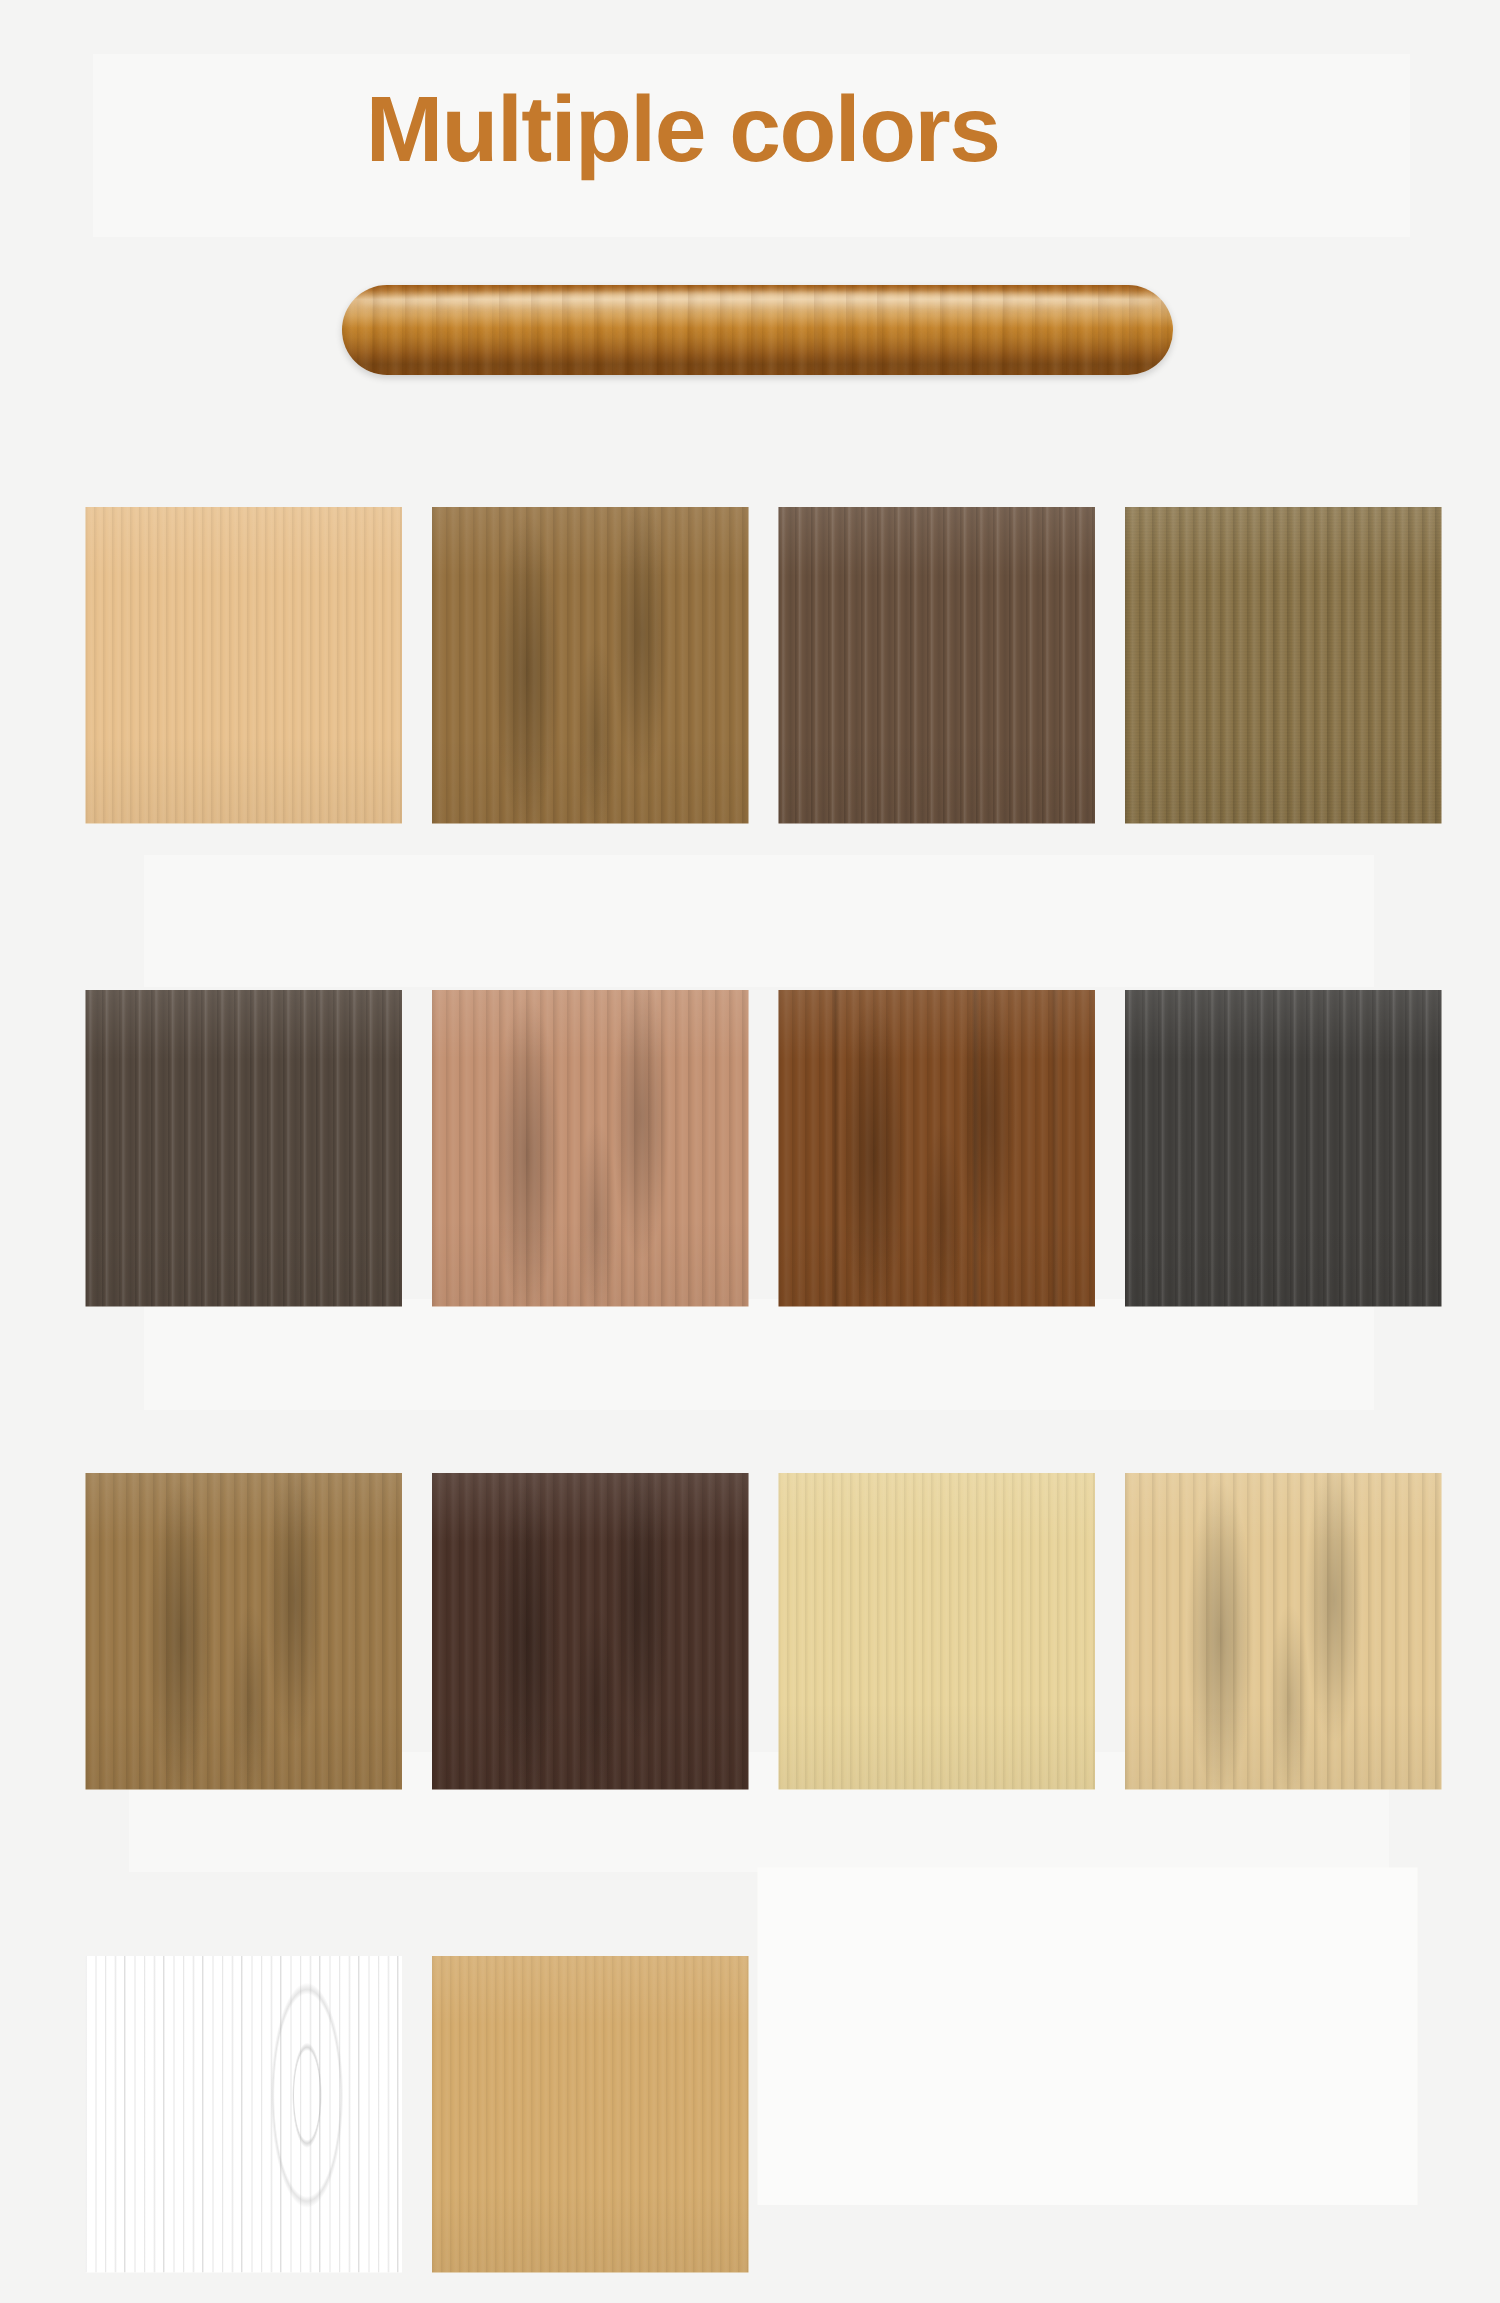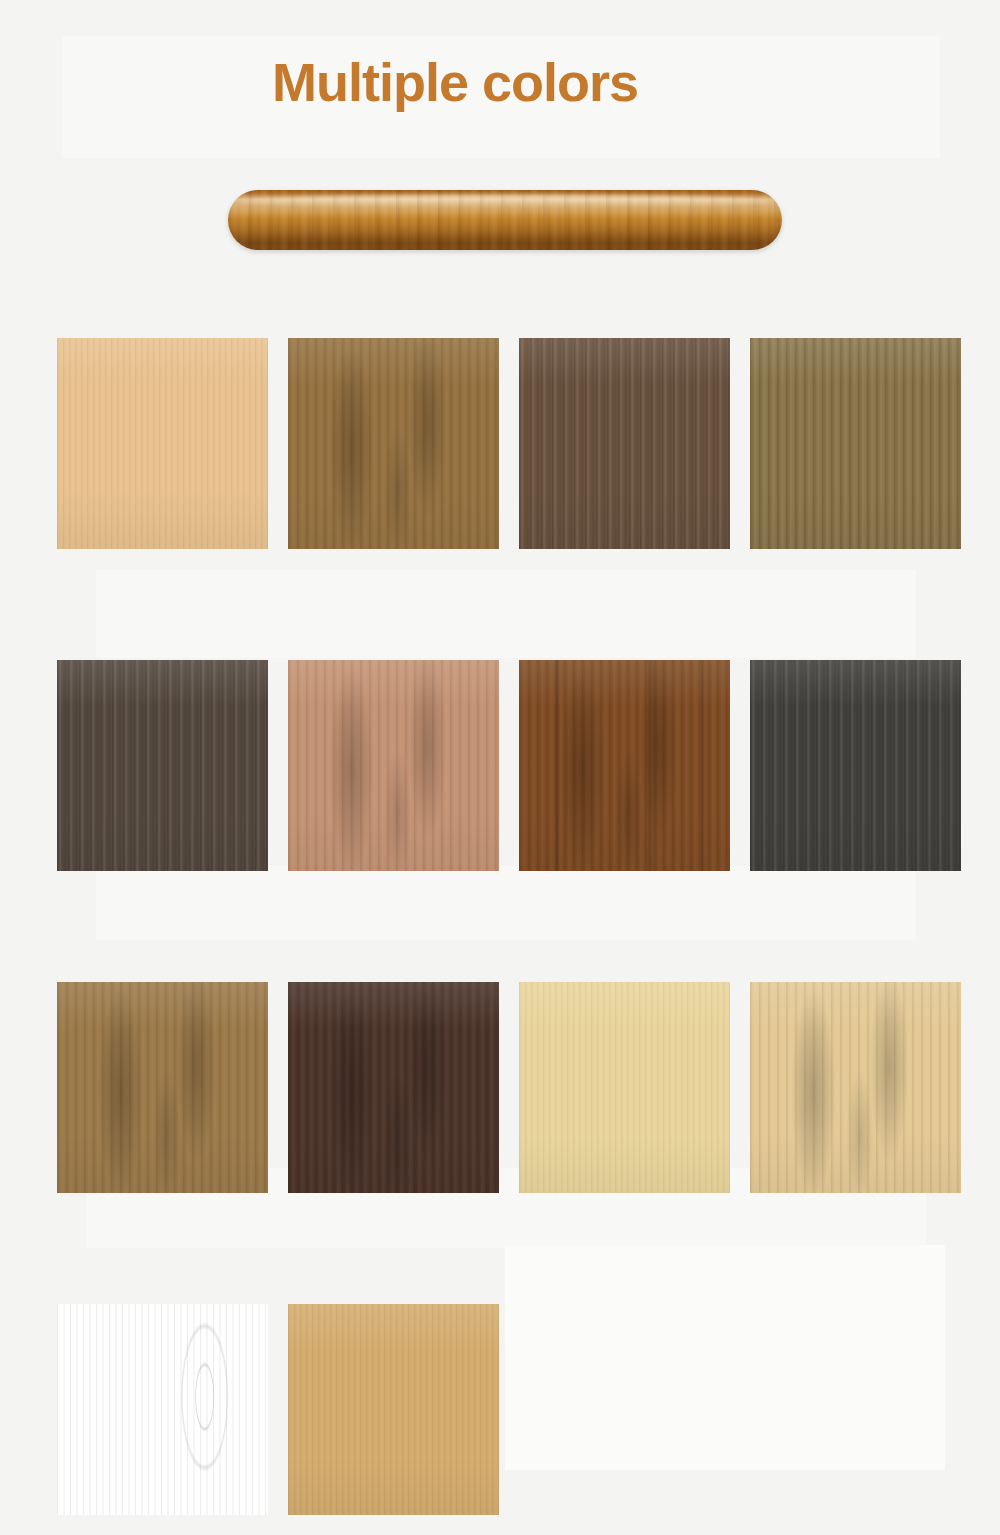--- a/index.html
+++ b/index.html
@@ -27,21 +27,21 @@
   .bg-band.b4 { left: 86px;  top: 1168px; width: 840px; height: 80px;  }
   .bg-band.b5 { left: 505px; top: 1245px; width: 440px; height: 225px; background:#fbfbfa; }
 
   
   .page-title {
     position: absolute;
     left: 0;
     top: 54px;
     width: 910px;
     text-align: center;
-    font-size: 54px;
+    font-size: 62px;
     font-weight: 700;
     letter-spacing: -1px;
     color: #c4792c;
     line-height: 1.05;
     white-space: nowrap;
   }
 
   
   .bar-wrap {
     position: absolute;

